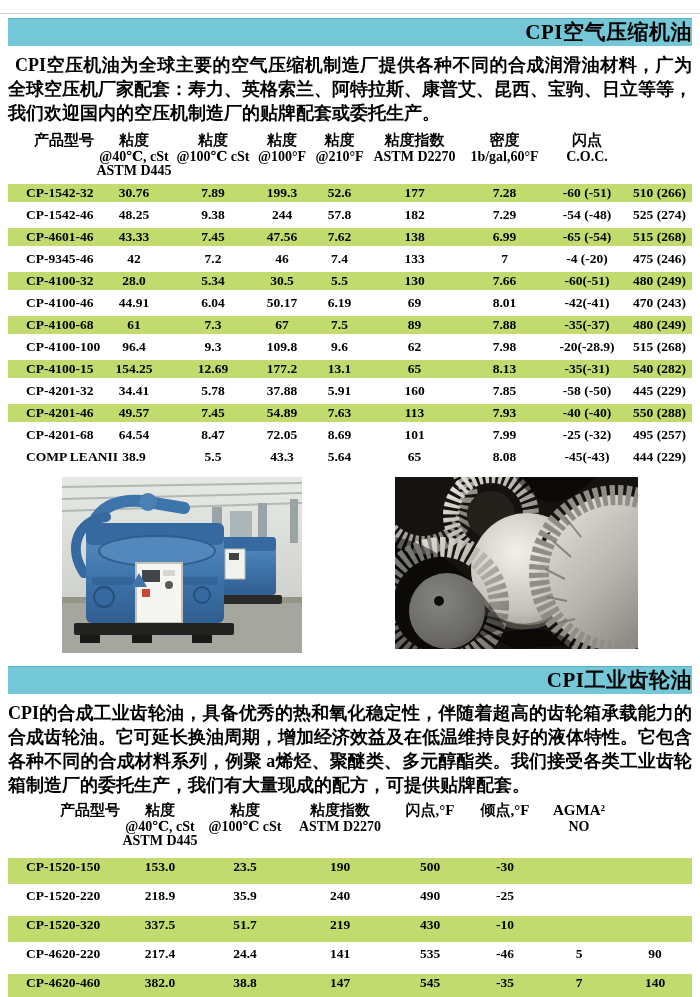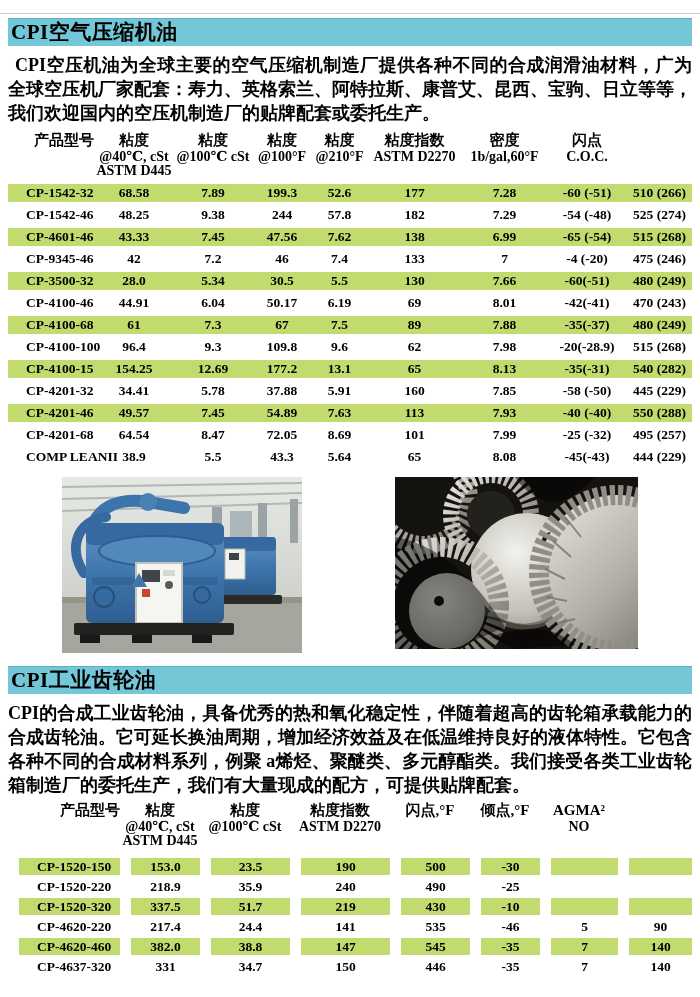--- a/index.html
+++ b/index.html
@@ -5,21 +5,21 @@
   html,body{margin:0;padding:0;background:#ffffff;}
   body{
     width:700px;height:997px;overflow:hidden;
     font-family:"Liberation Serif","DejaVu Serif",serif;
     color:#000;font-weight:bold;
   }
   .top-rule{margin-top:13px;height:1px;background:#c2d0d4;}
   .section-bar{
     margin:4px 8px 0 8px;height:27px;line-height:27px;
     background:#74c7d7;border-top:1px solid #57b2c6;
-    font-size:21px;font-weight:bold;padding-left:3px;letter-spacing:.5px;
+    font-size:21px;font-weight:bold;padding-left:3px;letter-spacing:.5px;text-align:right;
   }
   .para{
     margin:7px 8px 0 8px;font-size:18px;line-height:24px;
     text-align:justify;font-weight:bold;
   }
   .para.indent{text-indent:7px;}
   
   .t1-grid{display:grid;grid-template-columns:86px 80px 78px 60px 55px 95px 85px 80px 65px;
     width:684px;margin-left:8px;}
   .t2-grid{display:grid;grid-template-columns:112px 80px 90px 100px 80px 70px 78px 74px;
@@ -28,21 +28,21 @@
   .hc{text-align:center;}
   .hc.left{text-align:right;}
   .h1{font-size:15px;line-height:19px;}
   .h2{font-size:14px;line-height:14px;}
   .row{margin-bottom:4px;}
   .row.t2{margin-bottom:3px;}
   .row .c{
     height:18px;line-height:18px;font-size:13.5px;text-align:center;
     white-space:nowrap;overflow:visible;
   }
-  .row.t2 .c{height:17px;line-height:17px;margin-left:11px;}
+  .row.t2 .c{height:26px;line-height:17px;}
   .row .c.p{text-align:left;padding-left:18px;}
   .row.green .c{background:#c2db6e;}
   
   .photos{margin-top:11px;height:176px;position:relative;}
   .photo{position:absolute;top:0;}
   .photo.left{left:62px;width:240px;height:176px;}
   .photo.right{left:395px;width:243px;height:172px;}
   .photo svg{display:block;}
   .sec2-bar{margin-top:13px;}
   .t2head{margin-top:4px;margin-bottom:10px;}
@@ -97,21 +97,21 @@
       </div>
     <div class="hc">
         <div class="h1">闪点</div>
         <div class="h2">C.O.C.</div>
         <div class="h2"></div>
       </div>
   </div>
 
   <div class="t1-grid row green">
       <div class="c p">CP-1542-32</div>
-      <div class="c">68.58</div>
+      <div class="c">30.76</div>
       <div class="c">7.89</div>
       <div class="c">199.3</div>
       <div class="c">52.6</div>
       <div class="c">177</div>
       <div class="c">7.28</div>
       <div class="c">-60 (-51)</div>
       <div class="c">510 (266)</div>
     </div>
   <div class="t1-grid row">
       <div class="c p">CP-1542-46</div>
@@ -140,21 +140,21 @@
       <div class="c">42</div>
       <div class="c">7.2</div>
       <div class="c">46</div>
       <div class="c">7.4</div>
       <div class="c">133</div>
       <div class="c">7</div>
       <div class="c">-4 (-20)</div>
       <div class="c">475 (246)</div>
     </div>
   <div class="t1-grid row green">
-      <div class="c p">CP-3500-32</div>
+      <div class="c p">CP-4100-32</div>
       <div class="c">28.0</div>
       <div class="c">5.34</div>
       <div class="c">30.5</div>
       <div class="c">5.5</div>
       <div class="c">130</div>
       <div class="c">7.66</div>
       <div class="c">-60(-51)</div>
       <div class="c">480 (249)</div>
     </div>
   <div class="t1-grid row">

